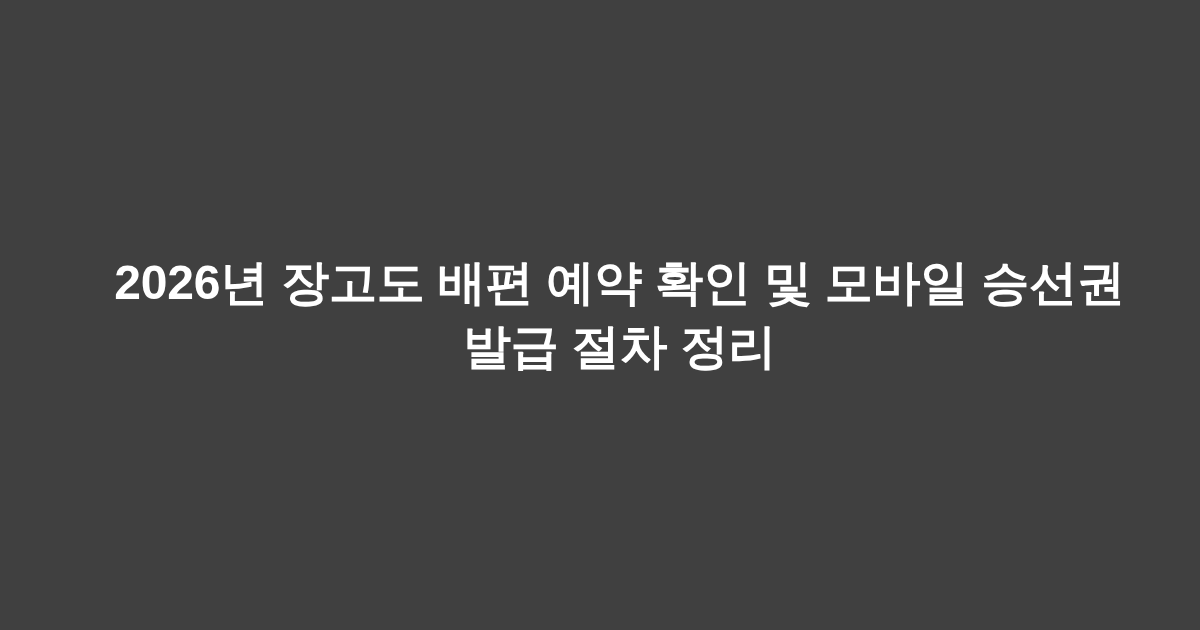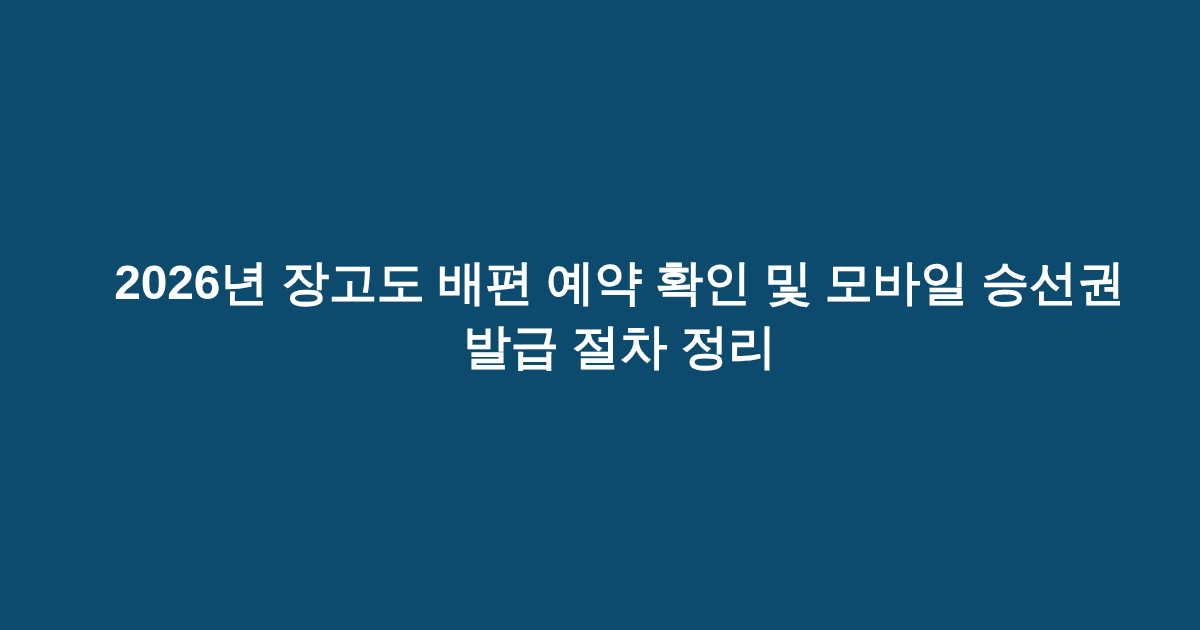--- a/index.html
+++ b/index.html
@@ -49,21 +49,21 @@
     letter-spacing: -0.2px;
     text-align: center;
     word-break: keep-all;
     white-space: pre-wrap;
     -webkit-font-smoothing: antialiased;
   }
 </style>
 </head>
 <body>
 
-<div class="og-card" style="background: #0c4a6e; padding-left: 39px;">
+<div class="og-card" style="background: #404040; padding-left: 39px;">
 
   <div class="og-inner">
 
     <h1 class="og-title" style="color: rgb(255, 255, 255);">2026년 장고도 배편 예약 확인 및 모바일 승선권 발급 절차 정리</h1>
 
   </div>
 
 </div>
 
 </body></html>

